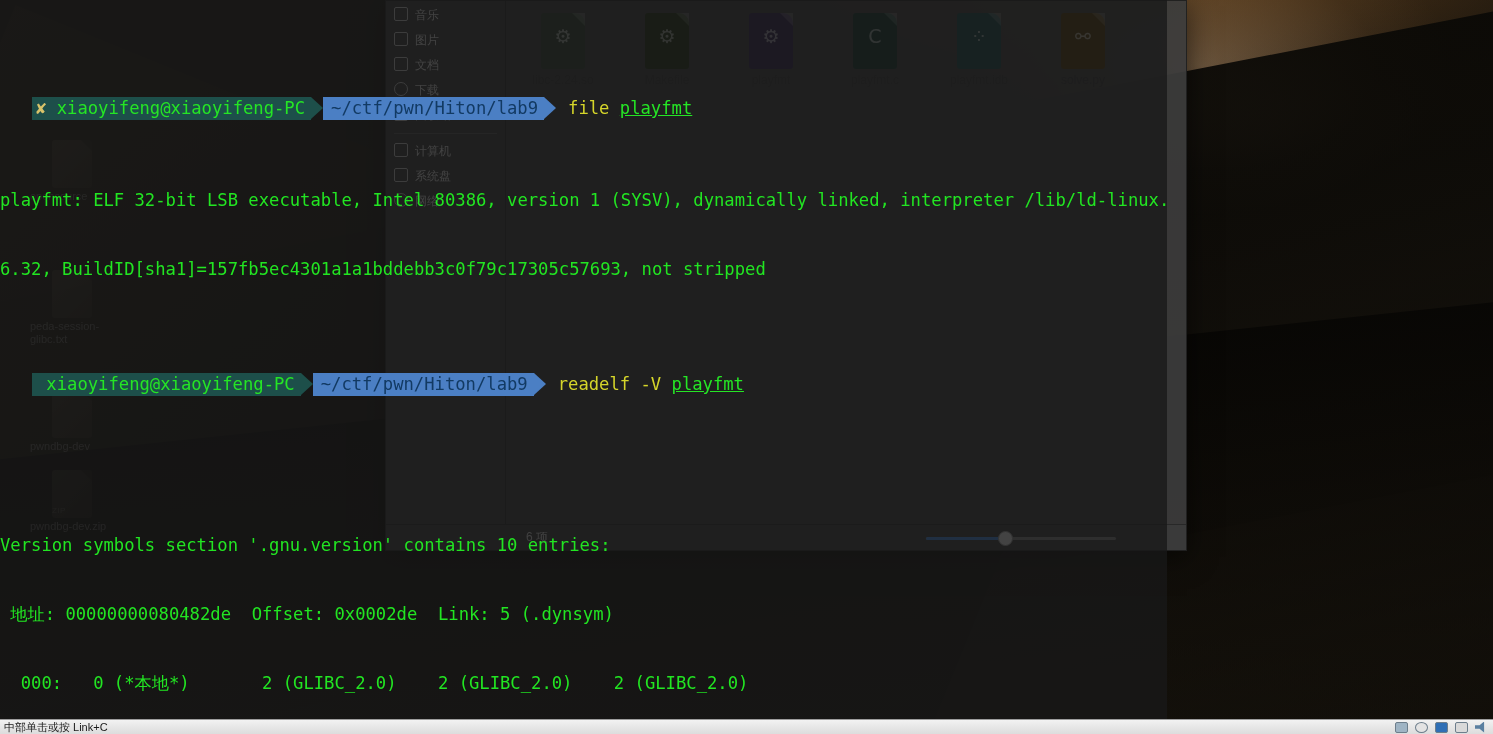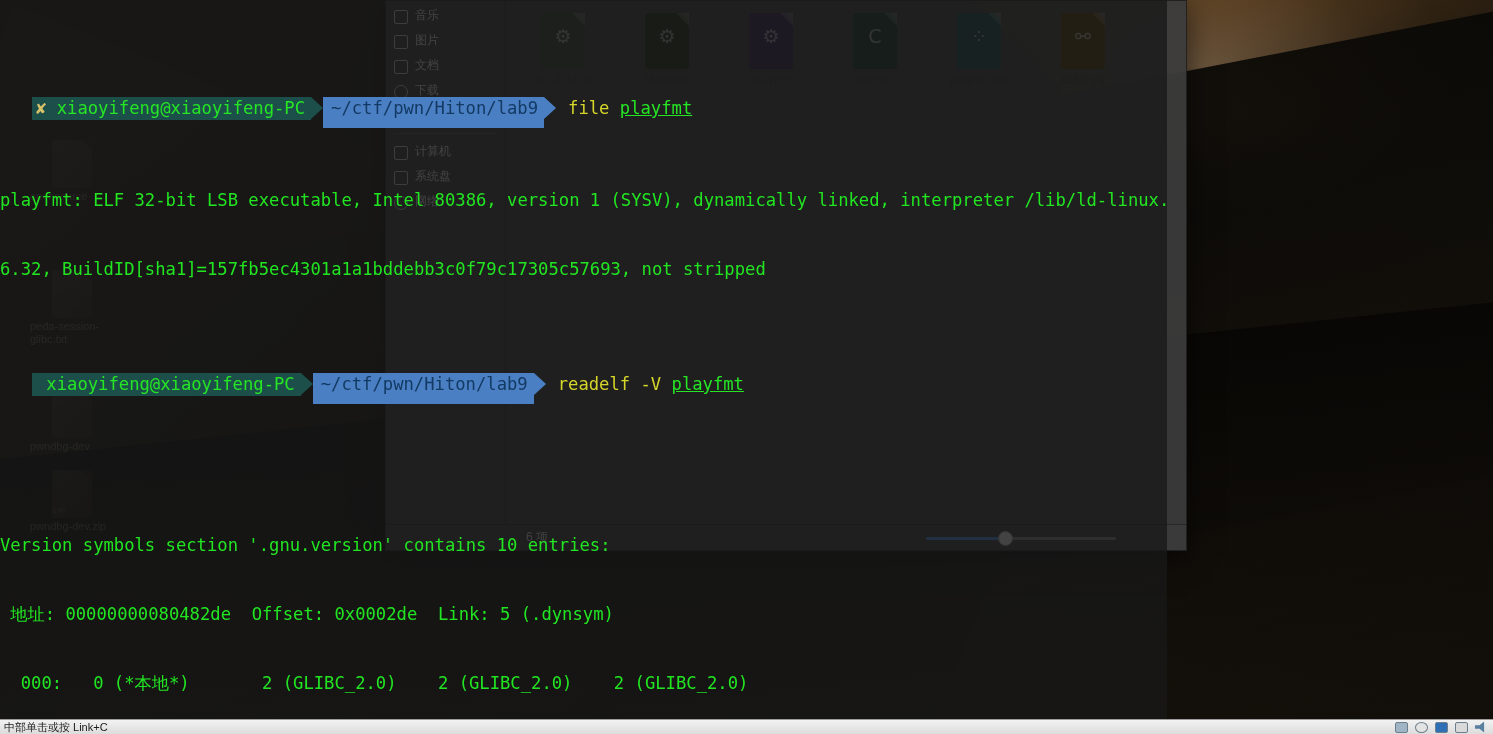--- a/index.html
+++ b/index.html
@@ -90,21 +90,21 @@
     overflow: hidden;
   }
   #fm-sidebar {
     position: absolute; left: 0; top: 0; bottom: 26px;
     width: 120px;
     background: rgba(54,54,54,0.92);
     border-right: 1px solid rgba(35,35,35,.8);
     padding-top: 2px;
   }
   .fm-place {
-    display: flex; align-items: flex-end; gap: 7px;
+    display: flex; align-items: flex-start; gap: 7px;
     padding: 4px 8px;
     color: #d4d4d4;
     font-size: 12px;
     white-space: nowrap;
   }
   .fm-place .ic {
     width: 14px; height: 14px;
     flex: 0 0 14px;
     border: 1px solid #b9b9b9;
     border-radius: 2px;
@@ -220,21 +220,21 @@
     content: ""; position: absolute;
     left: -12px; top: -11.5px;
     width: 12px; height: 23px;
     background: #4b7fc4;
     z-index: -1;
   }
   .pl-path {
     background: #4b7fc4;
     color: #123a63;
     padding: 0 6px 0 8px;
-    display: inline-block; height: 31px; line-height: 23px;
+    display: inline-block; height: 23px; line-height: 23px;
   }
   .pl-arrow2 {
     display: inline-block; vertical-align: top;
     width: 0; height: 0;
     border-style: solid;
     border-width: 11.5px 0 11.5px 12px;
     border-color: transparent transparent transparent #4b7fc4;
   }
   .cmd { color: #d5d52a; padding-left: 12px; }
   .cmd .arg { color: #25e525; text-decoration: underline; }

